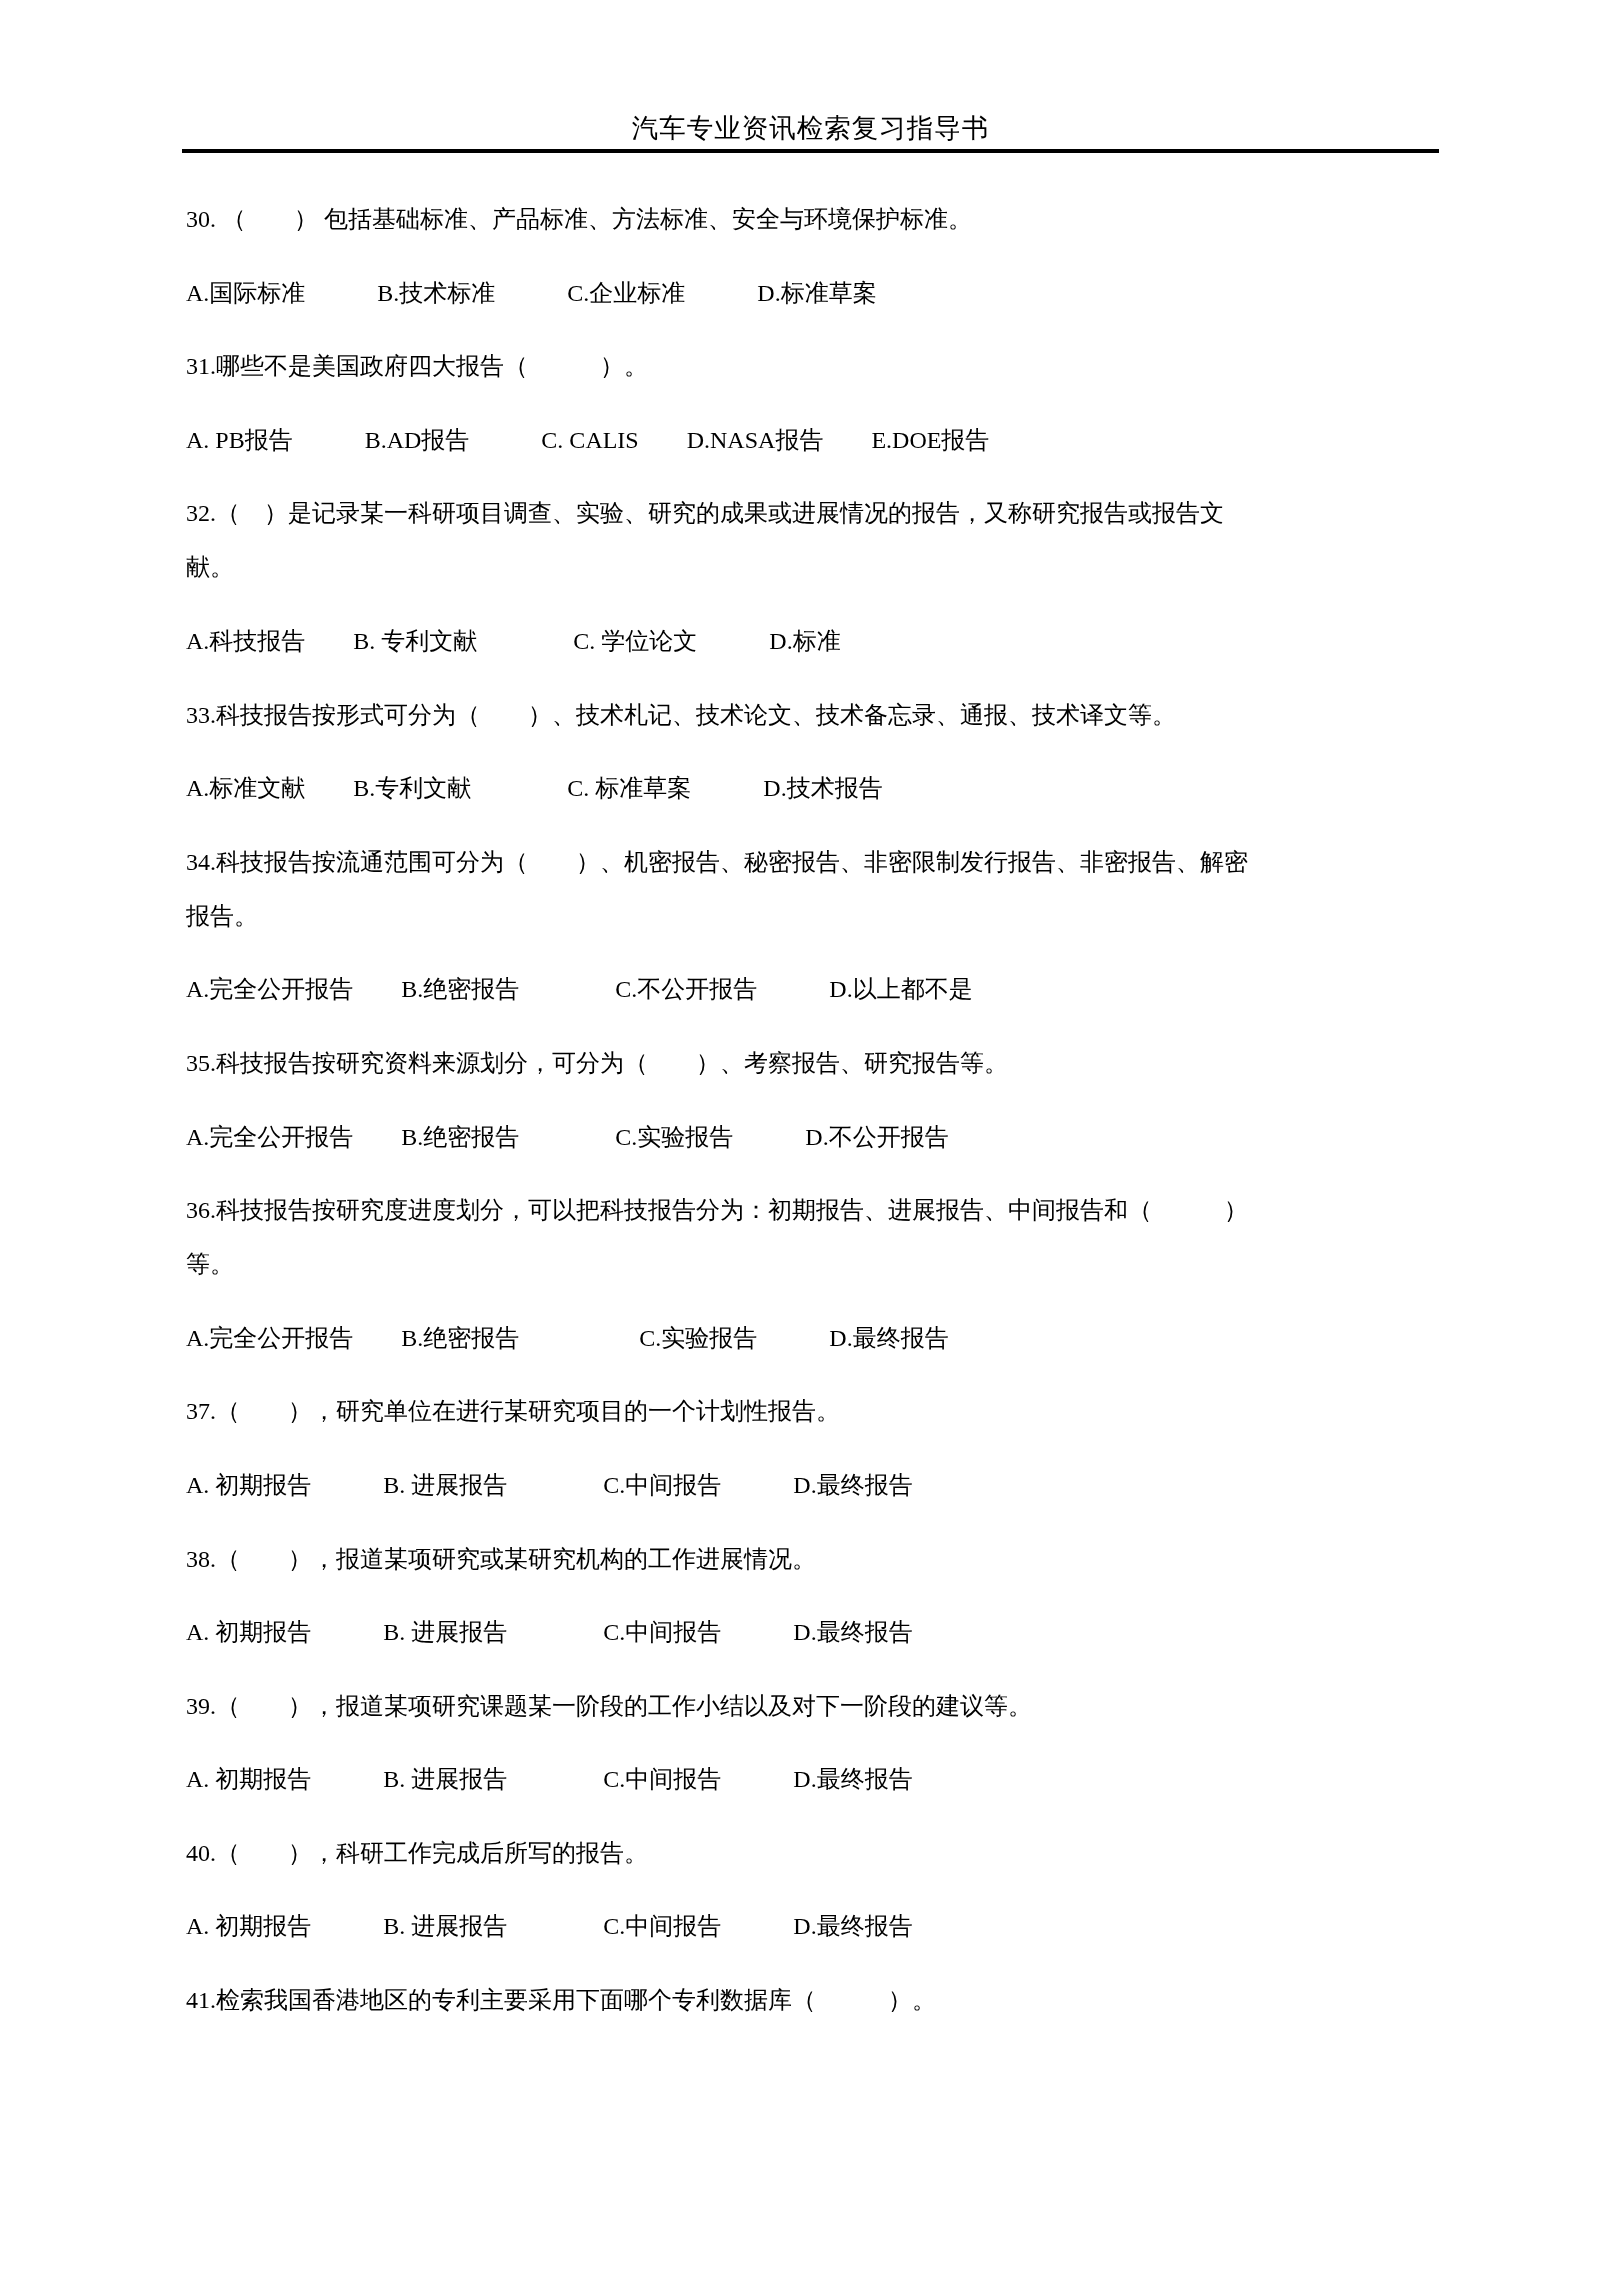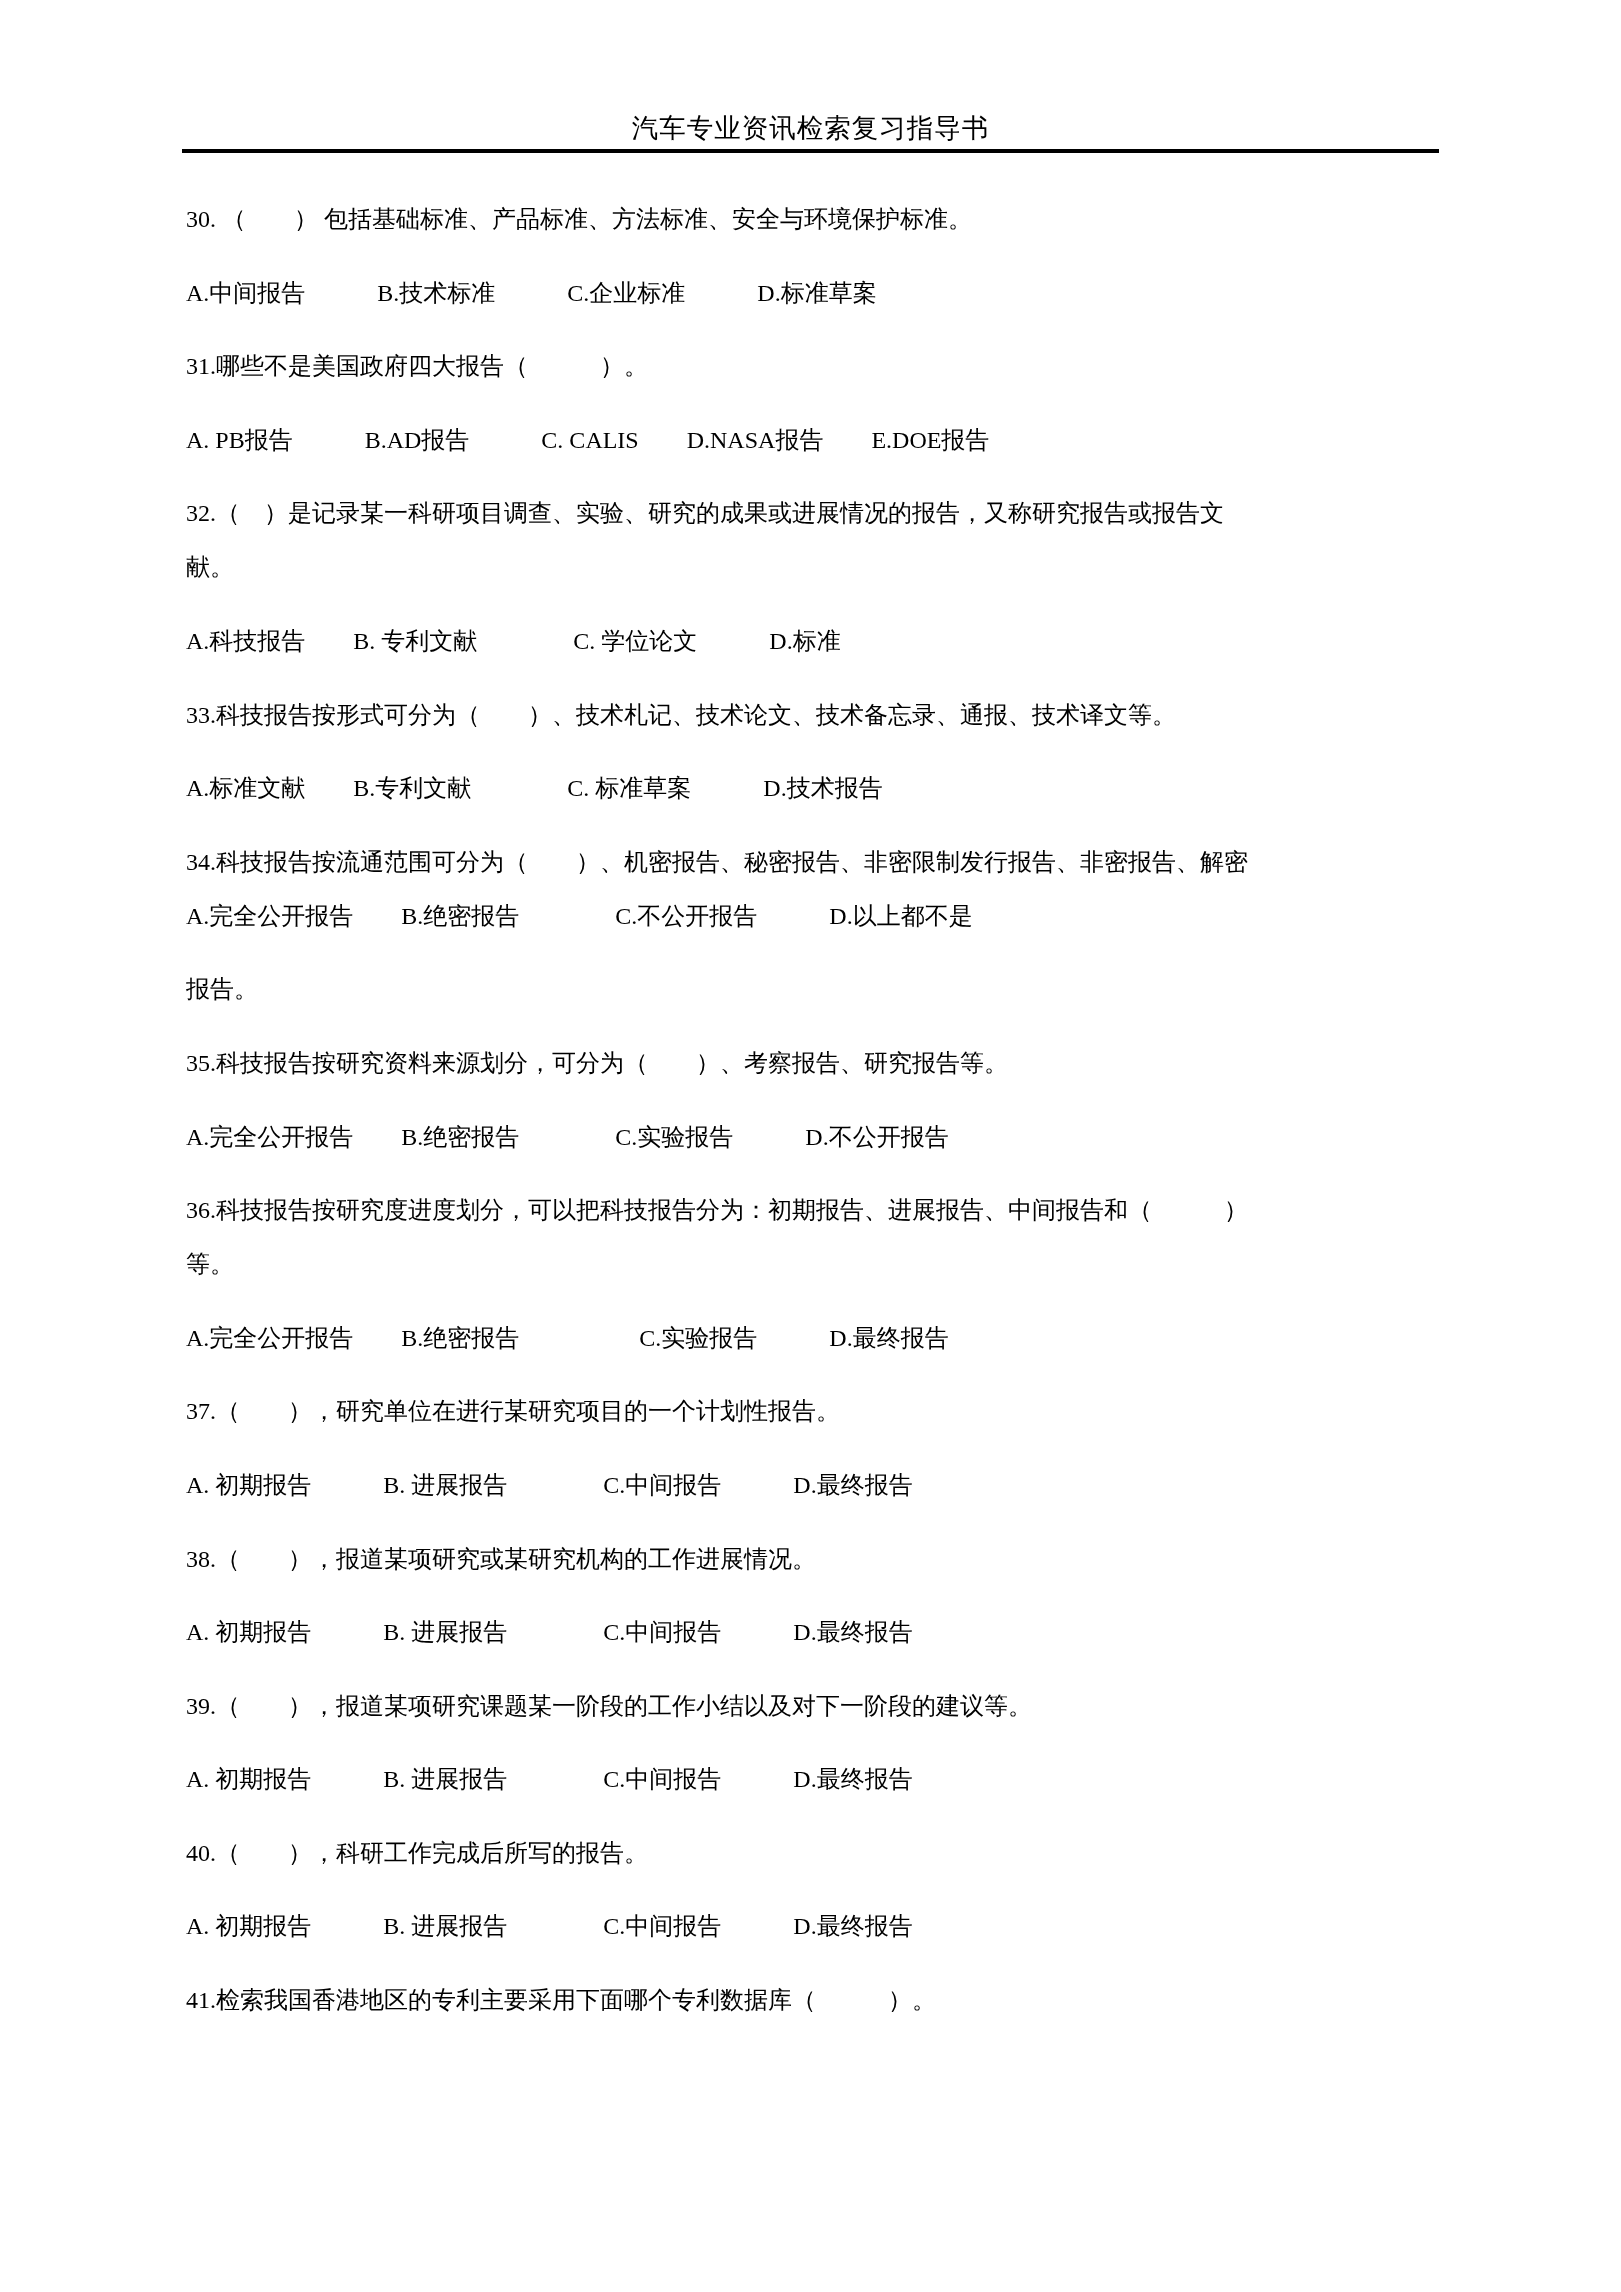--- a/index.html
+++ b/index.html
@@ -57,43 +57,43 @@
 
 <div class="page">
 
   <div class="header-title">汽车专业资讯检索复习指导书</div>
   <div class="header-rule"></div>
 
   <div class="content">
 
     <div>
       <div class="line">30. （　　） 包括基础标准、产品标准、方法标准、安全与环境保护标准。</div>
-      <div class="line">A.中间报告　　　B.技术标准　　　C.企业标准　　　D.标准草案</div>
+      <div class="line">A.国际标准　　　B.技术标准　　　C.企业标准　　　D.标准草案</div>
     </div>
 
     <div>
       <div class="line">31.哪些不是美国政府四大报告（　　　）。</div>
       <div class="line">A. PB报告　　　B.AD报告　　　C. CALIS　　D.NASA报告　　E.DOE报告</div>
     </div>
 
     <div>
       <div class="line no-gap">32.（　）是记录某一科研项目调查、实验、研究的成果或进展情况的报告，又称研究报告或报告文</div>
       <div class="line">献。</div>
       <div class="line">A.科技报告　　B. 专利文献　　　　C. 学位论文　　　D.标准</div>
     </div>
 
     <div>
       <div class="line">33.科技报告按形式可分为（　　）、技术札记、技术论文、技术备忘录、通报、技术译文等。</div>
       <div class="line">A.标准文献　　B.专利文献　　　　C. 标准草案　　　D.技术报告</div>
     </div>
 
     <div>
       <div class="line no-gap">34.科技报告按流通范围可分为（　　）、机密报告、秘密报告、非密限制发行报告、非密报告、解密</div>
+      <div class="line">报告。</div>
       <div class="line">A.完全公开报告　　B.绝密报告　　　　C.不公开报告　　　D.以上都不是</div>
-      <div class="line">报告。</div>
     </div>
 
     <div>
       <div class="line">35.科技报告按研究资料来源划分，可分为（　　）、考察报告、研究报告等。</div>
       <div class="line">A.完全公开报告　　B.绝密报告　　　　C.实验报告　　　D.不公开报告</div>
     </div>
 
     <div>
       <div class="line no-gap">36.科技报告按研究度进度划分，可以把科技报告分为：初期报告、进展报告、中间报告和（　　　）</div>
       <div class="line">等。</div>

